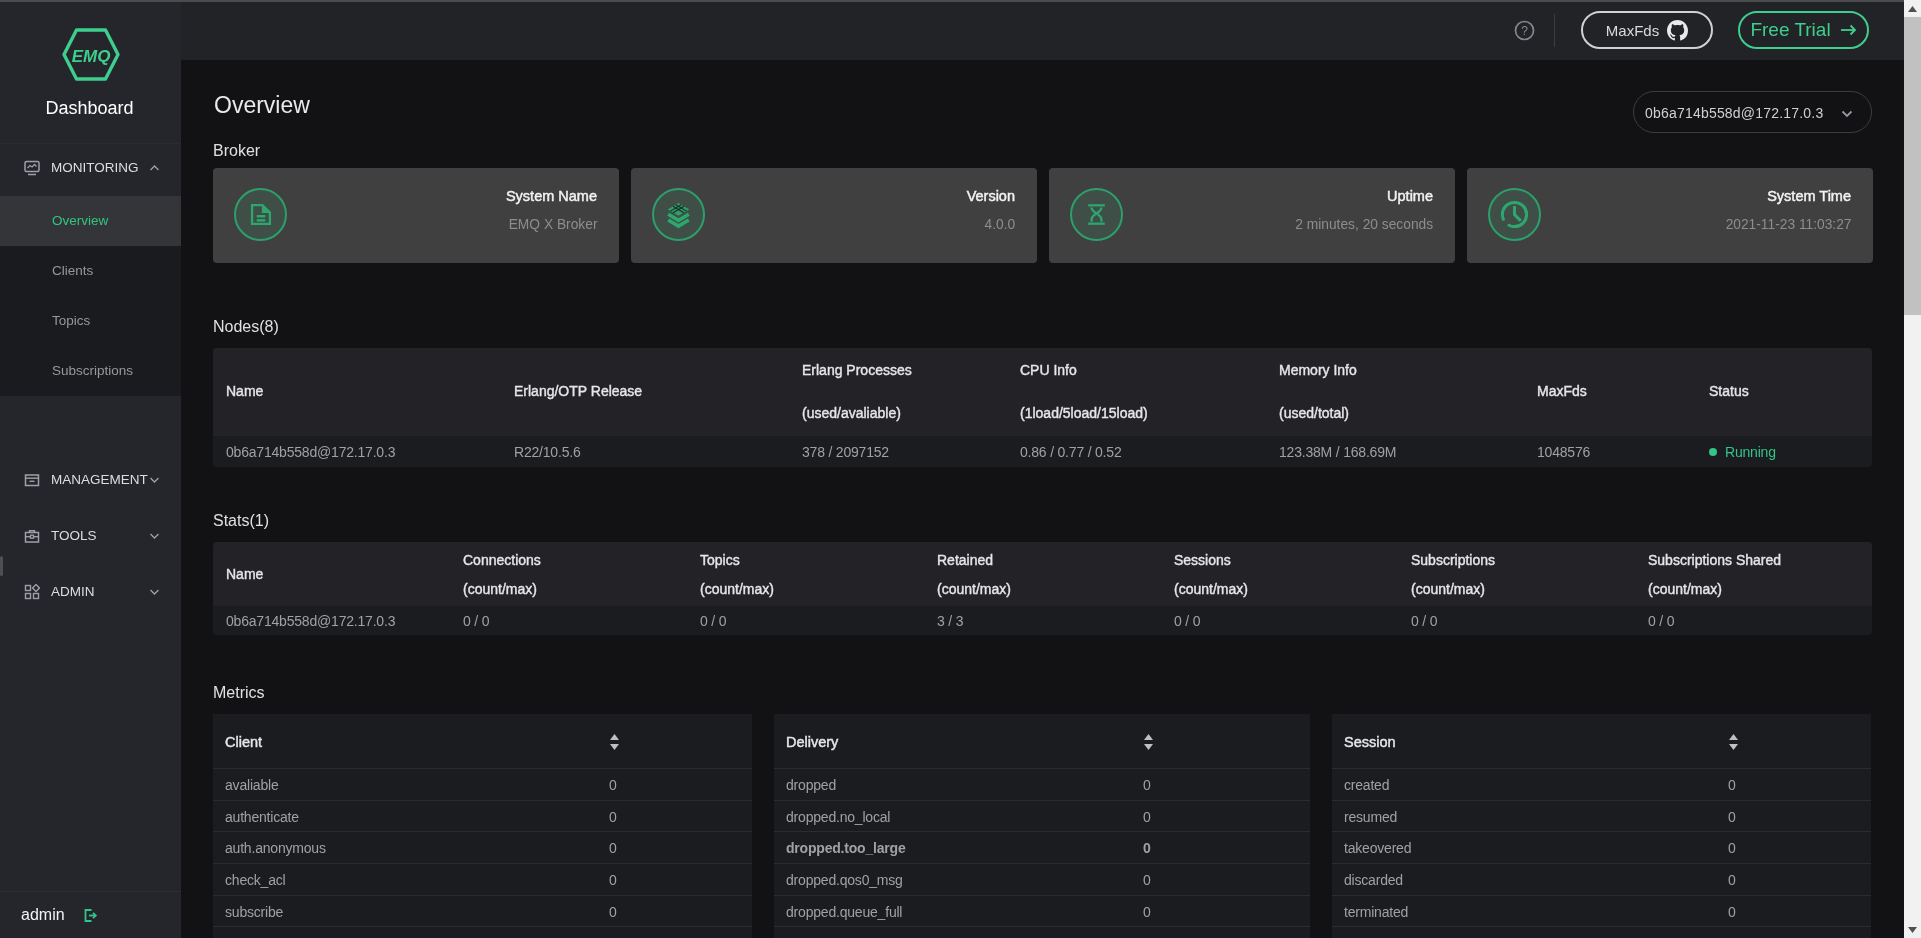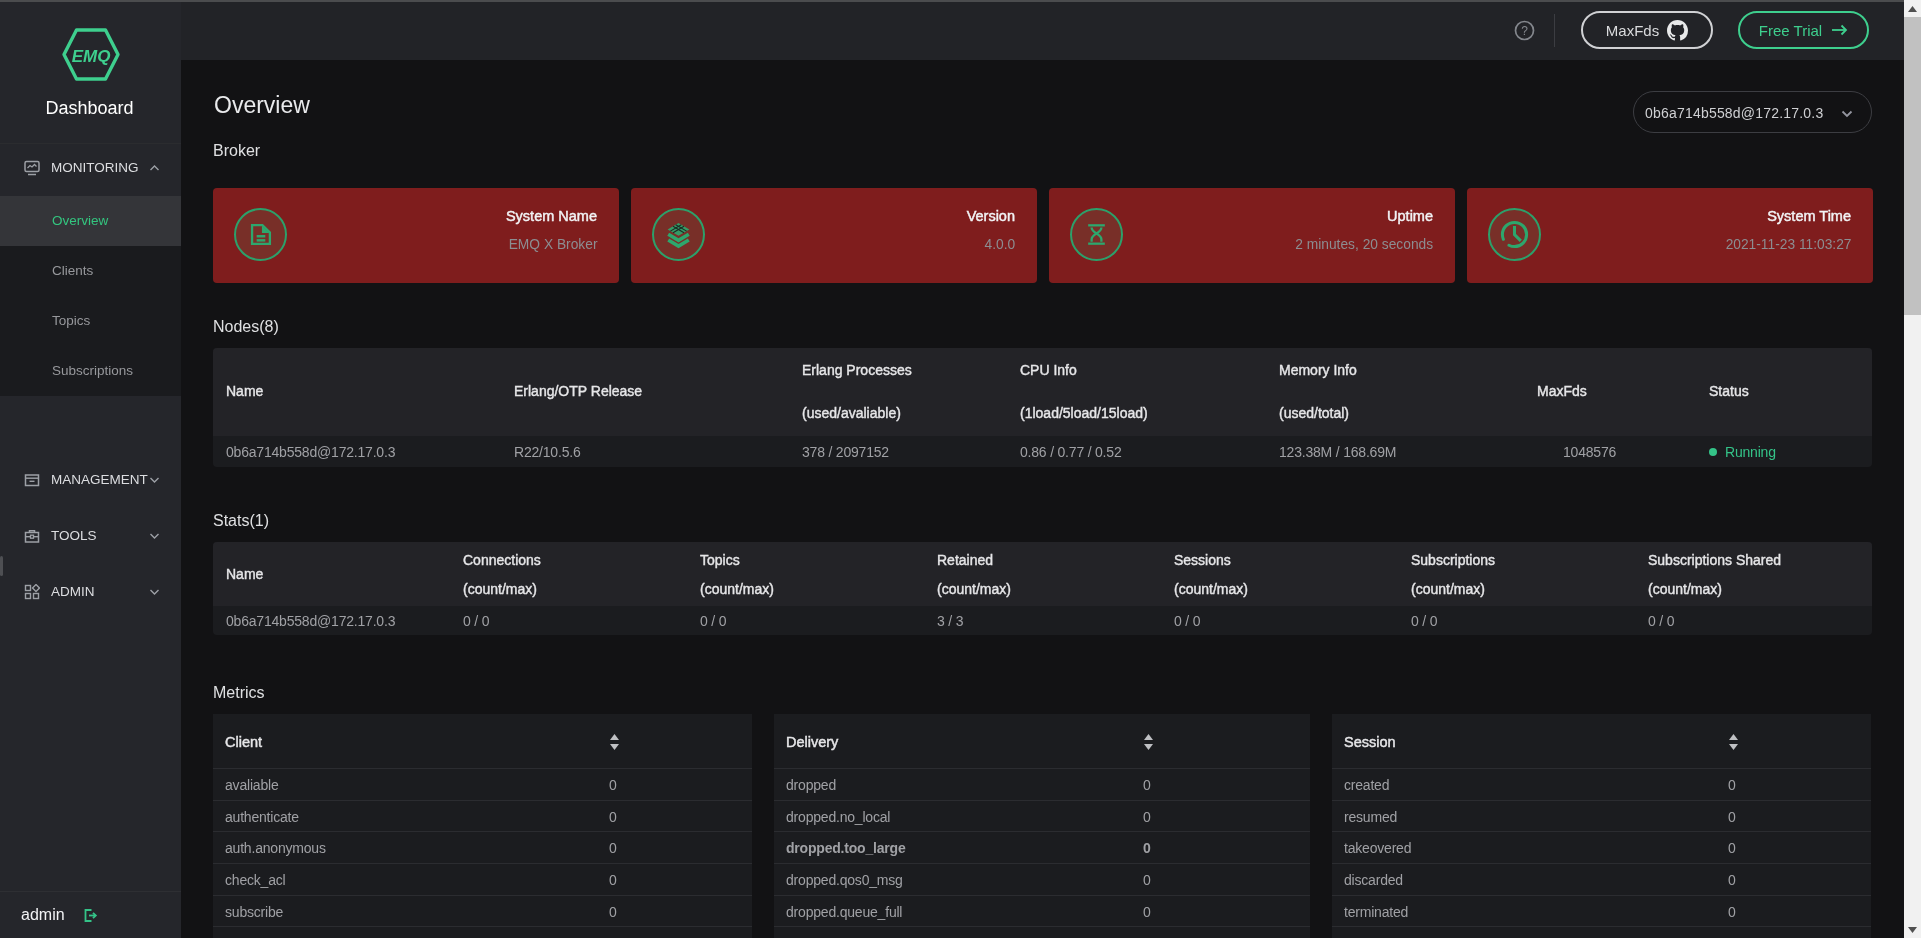--- a/index.html
+++ b/index.html
@@ -28,32 +28,32 @@
 #sfoot { position:absolute; left:0; top:892px; width:181px; height:46px; background:#25262b; }
 #sfoot .adm { position:absolute; left:21px; top:14px; font-size:16px; color:#f2f3f5; }
 #sfoot svg { position:absolute; left:81px; top:15px; }
 
 
 #topbar { position:absolute; left:181px; top:0; width:1723px; height:60px; background:#222327; }
 #help { position:absolute; left:1333px; top:20px; width:21px; height:21px; }
 #tdivider { position:absolute; left:1373px; top:14px; width:1px; height:33px; background:#3c3d42; }
 .pill { position:absolute; top:11px; height:38px; border-radius:19px; display:flex; align-items:center; justify-content:center; }
 #gh { left:1400px; width:132px; border:2px solid #d0d1d4; color:#dadbdd; font-size:15px; gap:8px; }
-#ft { left:1557px; width:131px; border:2px solid #3ecf8e; color:#3ecf8e; font-size:15px; gap:9px; }
+#ft { left:1557px; width:131px; border:2px solid #3ecf8e; color:#3ecf8e; font-size:19px; gap:9px; }
 
 
 #main { position:absolute; left:181px; top:60px; width:1723px; height:878px; background:#121214; }
 #ptitle { position:absolute; left:33px; top:32px; font-size:23px; color:#e9eaec; }
 #nodesel { position:absolute; left:1452px; top:31px; width:239px; height:42px; border:1px solid #3c3d42; border-radius:21px; }
 #nodesel .nt { position:absolute; left:11px; top:13px; font-size:14px; color:#cfd0d3; letter-spacing:0.2px; }
 #nodesel svg { position:absolute; right:18px; top:18px; }
 .seclabel { position:absolute; left:32px; font-size:16px; color:#dfe0e2; }
 
 
-.card { position:absolute; top:128px; width:406px; height:95px; background:#7f1d1d; border-radius:4px; }
+.card { position:absolute; top:108px; width:406px; height:95px; background:#404040; border-radius:4px; }
 .card .circ { position:absolute; left:21px; top:20px; width:53px; height:53px; border-radius:50%; border:2.5px solid #2ca06a; background:rgba(62,207,142,0.10); display:flex; align-items:center; justify-content:center; }
 .card .ct { position:absolute; right:22px; top:20px; font-size:14.5px; color:#f2f3f5; -webkit-text-stroke:0.45px #f2f3f5; }
 .card .cv { position:absolute; right:22px; top:48px; font-size:14.5px; color:#8c8d91; transform:scaleX(0.95); transform-origin:right center; }
 
 
 .tcard { position:absolute; background:#1b1c1f; border-radius:4px; overflow:hidden; }
 .thead { position:absolute; left:0; top:0; width:100%; background:#232327; }
 .th { position:absolute; font-size:14px; color:#e6e6e8; -webkit-text-stroke:0.4px #e6e6e8; white-space:nowrap; }
 .td { position:absolute; font-size:14px; color:#a0a1a5; letter-spacing:-0.2px; white-space:nowrap; }
 
@@ -259,21 +259,21 @@
       <div class="th" style="left:807px; top:57px;">(1load/5load/15load)</div>
       <div class="th" style="left:1066px;top:14px;">Memory Info</div>
       <div class="th" style="left:1066px;top:57px;">(used/total)</div>
       <div class="th" style="left:1324px;top:35px;">MaxFds</div>
       <div class="th" style="left:1496px;top:35px;">Status</div>
       <div class="td" style="left:13px;  top:96px;">0b6a714b558d@172.17.0.3</div>
       <div class="td" style="left:301px; top:96px;">R22/10.5.6</div>
       <div class="td" style="left:589px; top:96px;">378 / 2097152</div>
       <div class="td" style="left:807px; top:96px;">0.86 / 0.77 / 0.52</div>
       <div class="td" style="left:1066px;top:96px;">123.38M / 168.69M</div>
-      <div class="td" style="left:1324px;top:96px;margin-left:26px;">1048576</div>
+      <div class="td" style="left:1324px;top:96px;">1048576</div>
       <div class="td" style="left:1496px;top:96px;color:#34c388;"><span style="display:inline-block;width:8px;height:8px;border-radius:50%;background:#34c388;margin-right:8px;vertical-align:1px;"></span>Running</div>
     </div>
 
     <div class="seclabel" style="top:452px;">Stats(1)</div>
     <div class="tcard" id="statstable" style="left:32px; top:482px; width:1659px; height:93px;">
       <div class="thead" style="height:64px;"></div>
       <div class="th" style="left:13px;  top:24px;">Name</div>
       <div class="th" style="left:250px; top:10px;">Connections</div>
       <div class="th" style="left:250px; top:39px;">(count/max)</div>
       <div class="th" style="left:487px; top:10px;">Topics</div>

